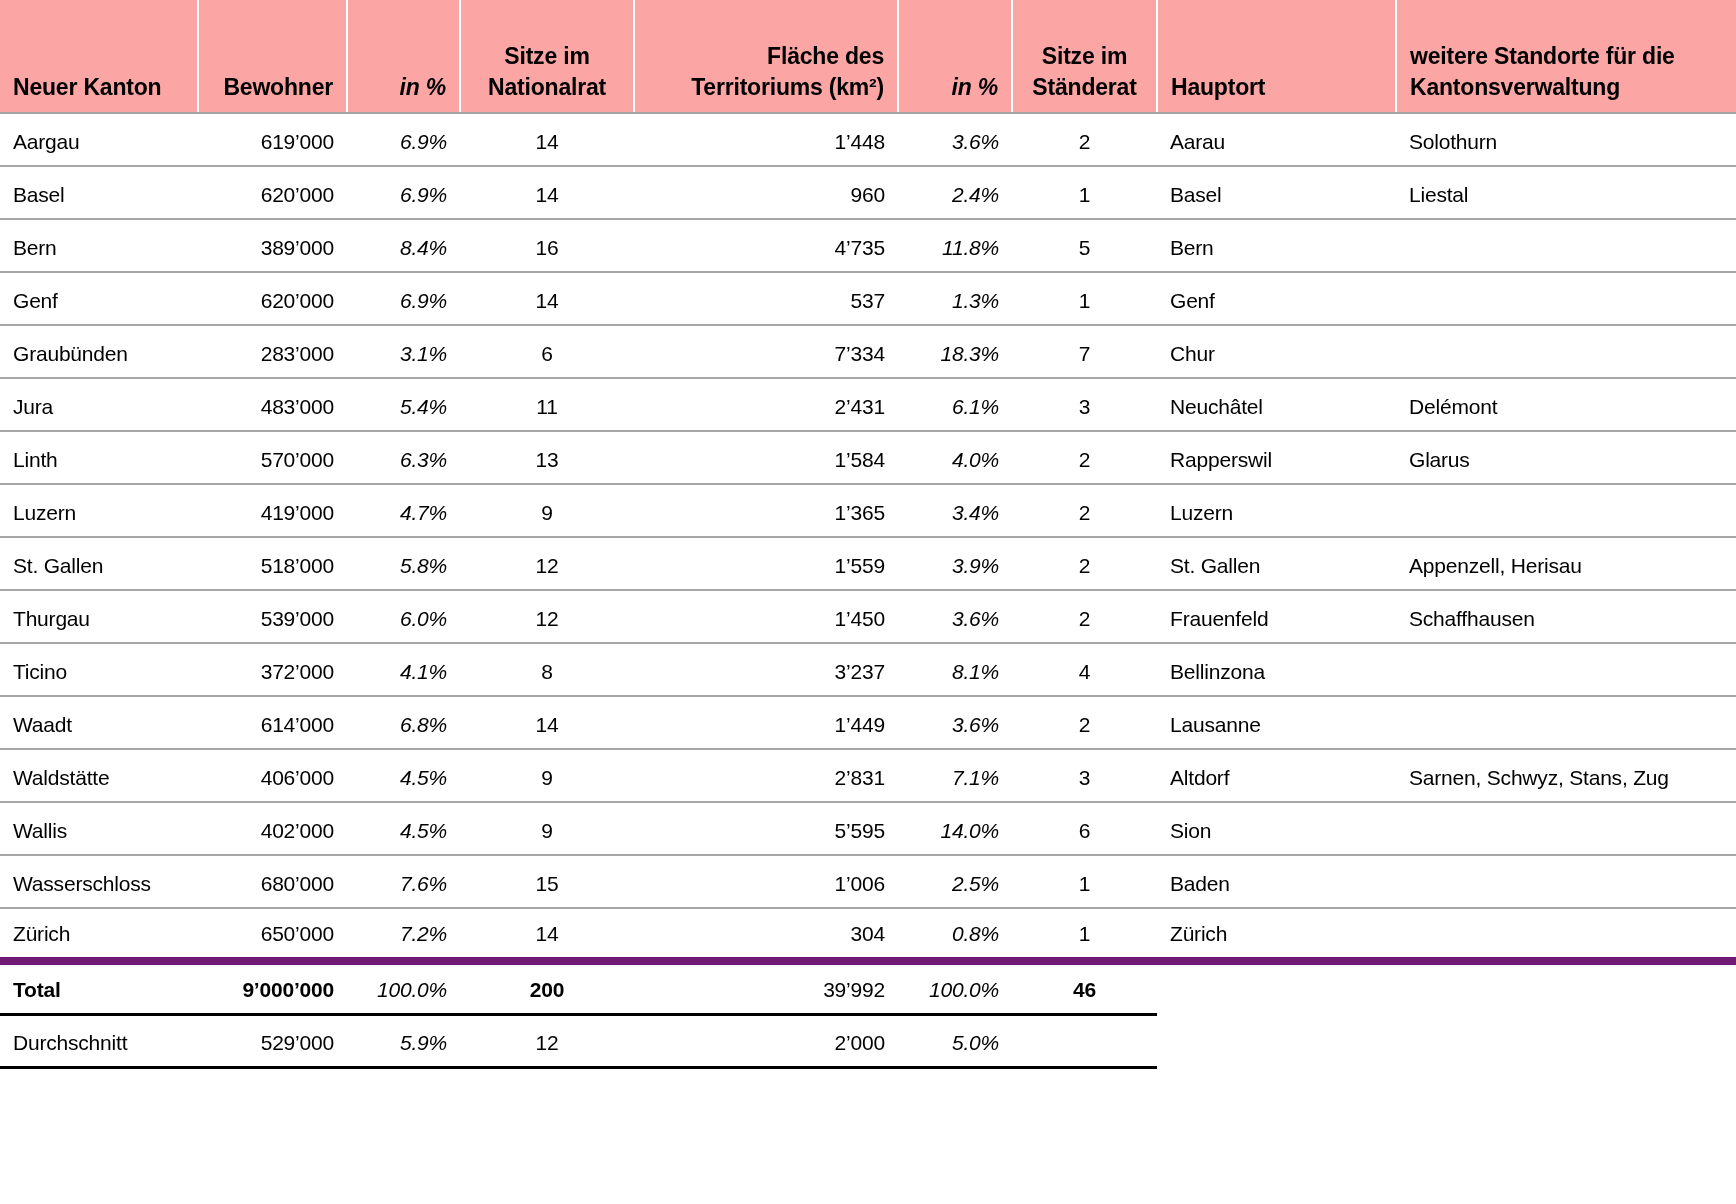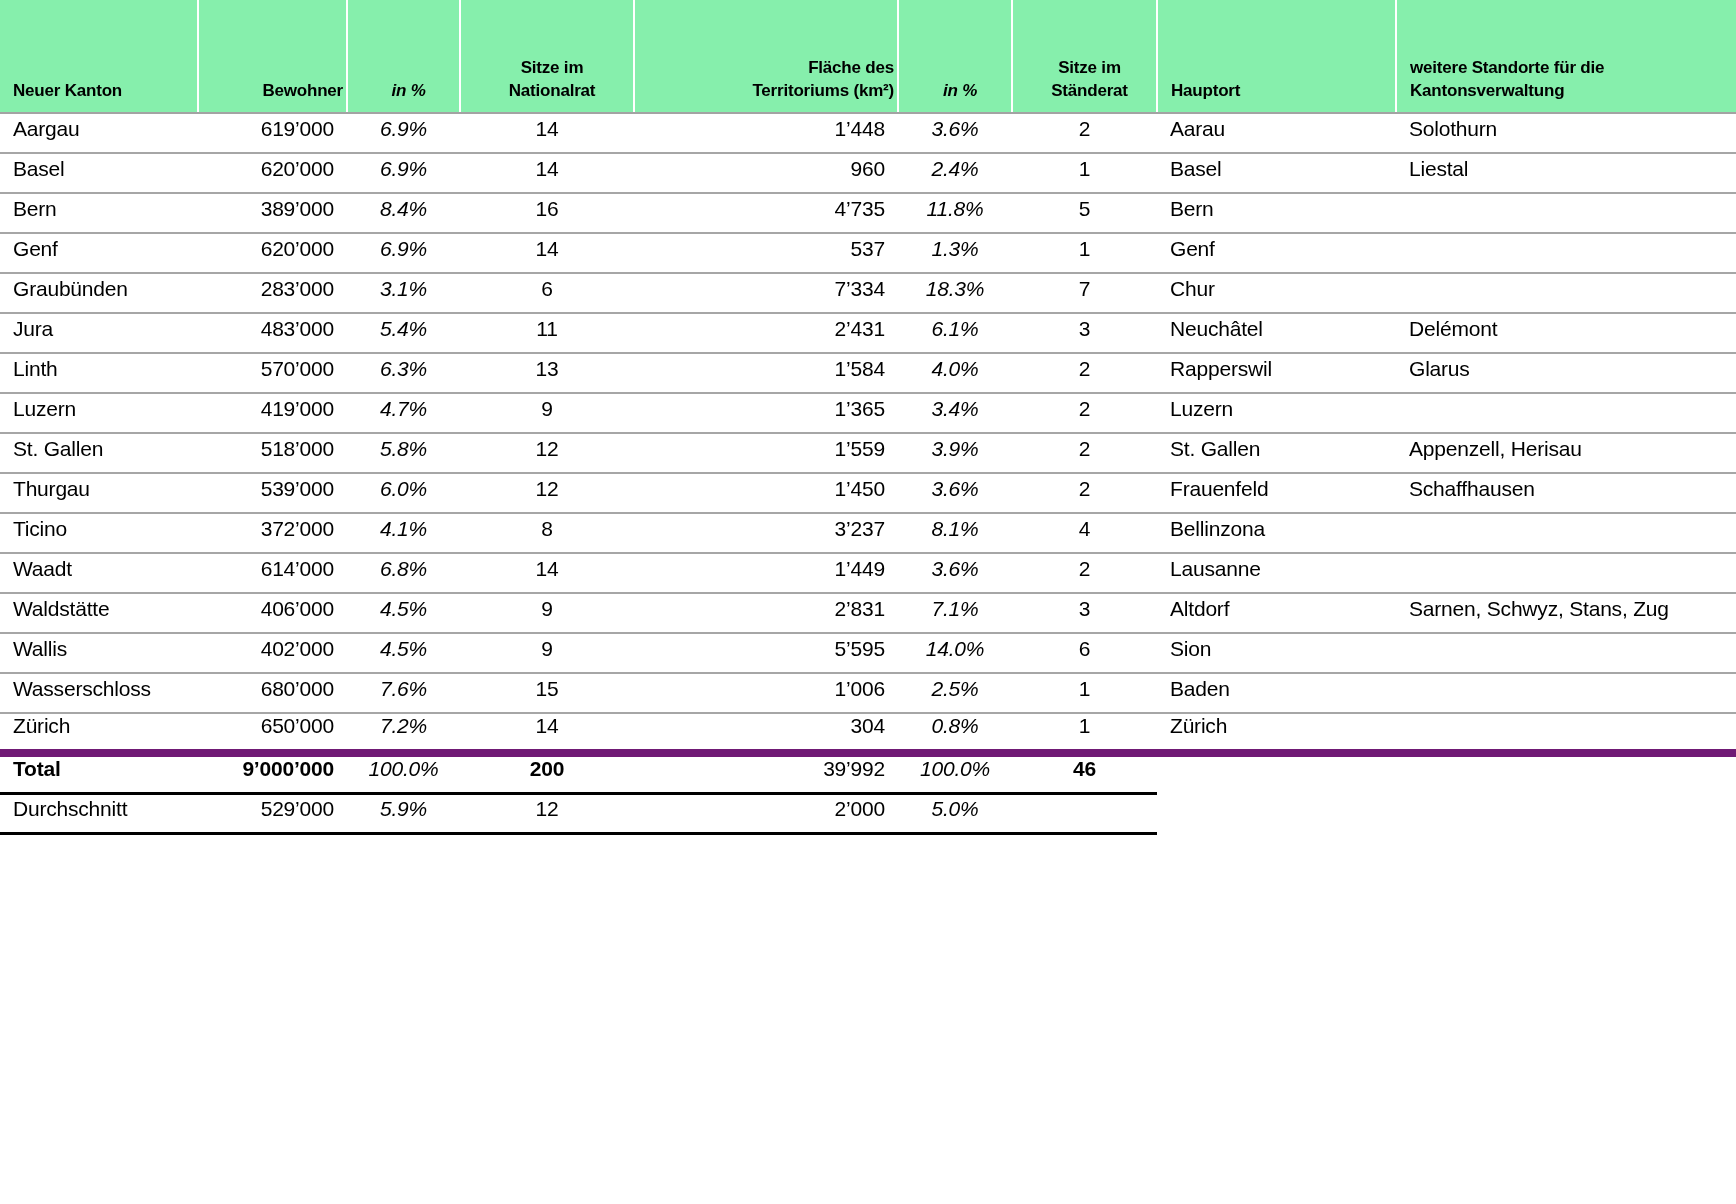--- a/index.html
+++ b/index.html
@@ -26,48 +26,48 @@
   col.c3 { width: 113px; }
   col.c4 { width: 174px; }
   col.c5 { width: 264px; }
   col.c6 { width: 114px; }
   col.c7 { width: 145px; }
   col.c8 { width: 239px; }
   col.c9 { width: 340px; }
 
   thead tr { height: 113px; }
   th {
-    background: #86efac;
+    background: #fca5a5;
     font-weight: bold;
-    font-size: 17px;
+    font-size: 23px;
     line-height: 1.35;
     vertical-align: bottom;
-    padding: 6px 3px 9px 13px;
+    padding: 6px 13px 9px 13px;
     border-right: 2px solid #ffffff;
     border-bottom: 2px solid #a3a3a3;
     white-space: pre-line;
     letter-spacing: -0.2px;
   }
   th:last-child { border-right: none; }
 
-  tbody tr { height: 40px; }
+  tbody tr { height: 53px; }
   td {
     font-size: 21px;
     vertical-align: bottom;
     padding: 0 13px 11px 13px;
     border-bottom: 2px solid #a6a6a6;
     white-space: nowrap;
     overflow: hidden;
     letter-spacing: -0.2px;
   }
 
   .al-left   { text-align: left; margin-left: 40px; }
   .al-right  { text-align: right; }
   .al-center { text-align: center; }
-  .pct { font-style: italic; text-align: center; }
+  .pct { font-style: italic; }
 
   
   tr.total td { border-top: 8px solid #701a75; border-bottom: none; }
   tr.total td.short-rule { border-bottom: 3px solid #000000; }
   tr.total td.col-kanton,
   tr.total td.col-bewohner,
   tr.total td.col-nationalrat,
   tr.total td.col-staenderat { font-weight: bold; }
 
   

